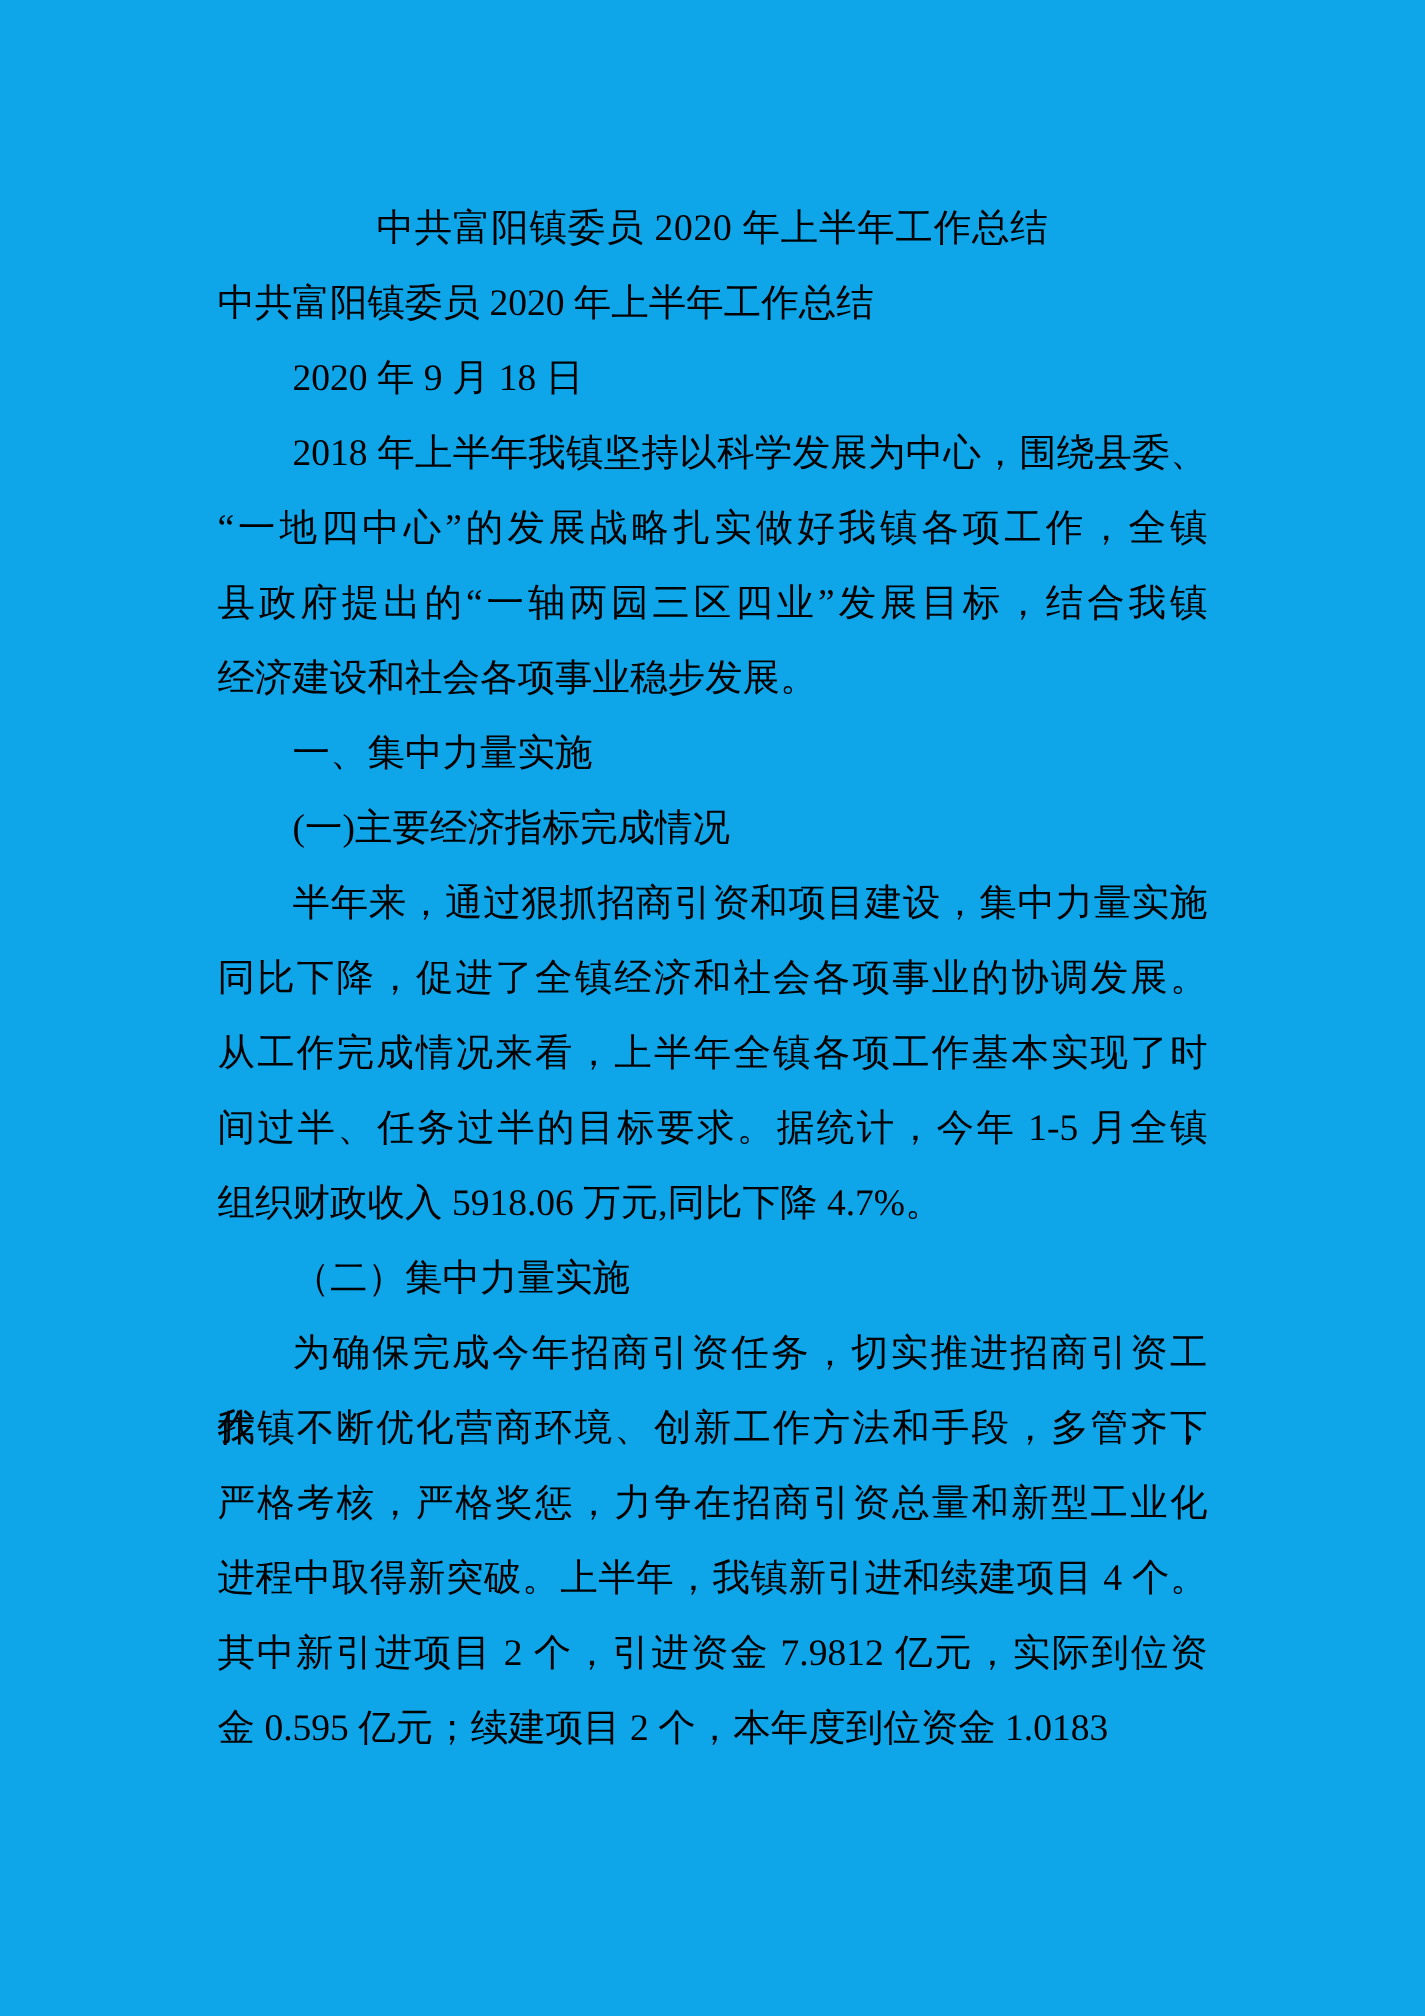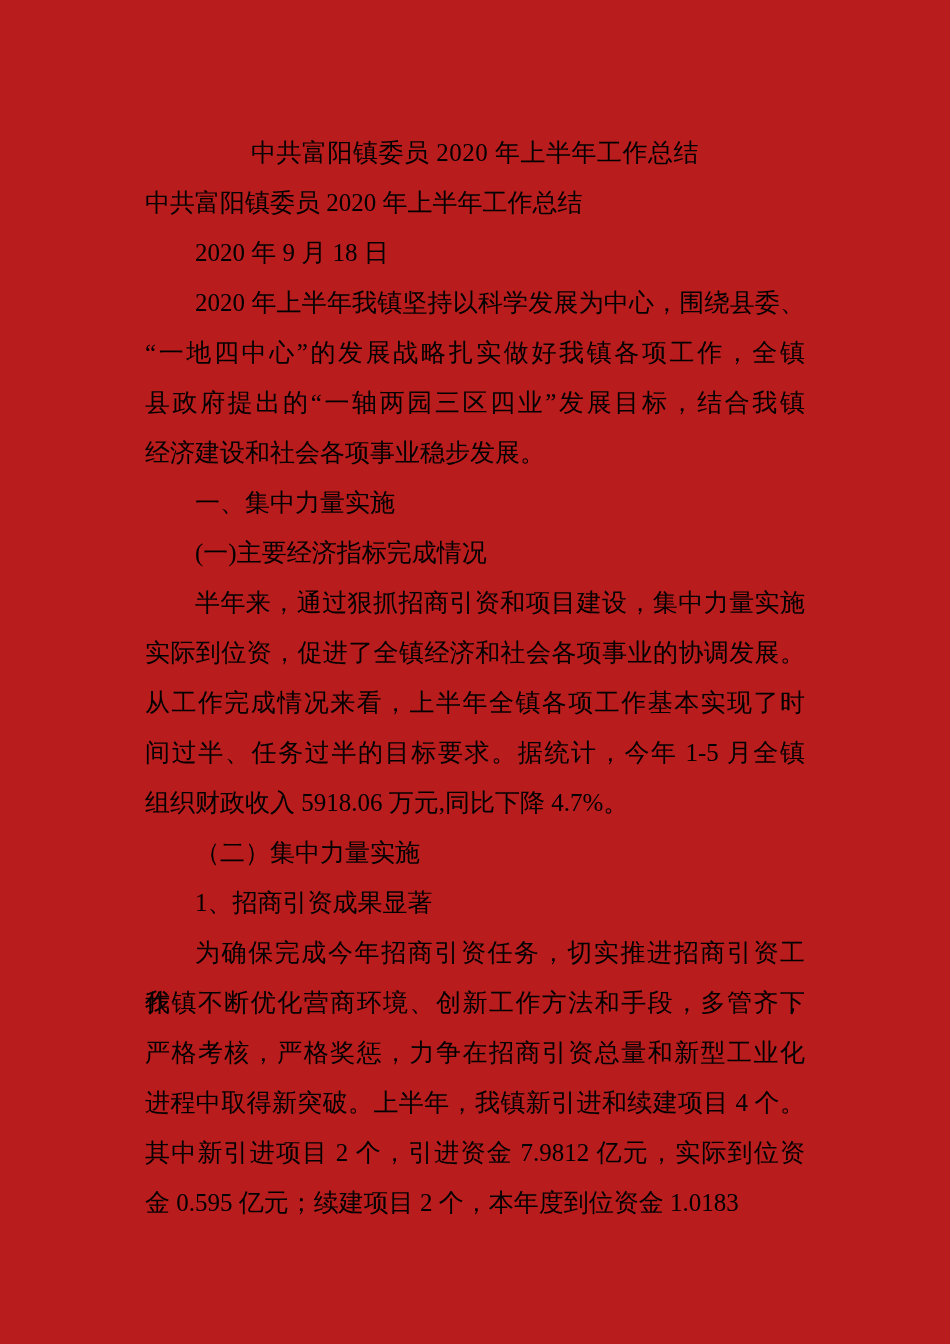--- a/index.html
+++ b/index.html
@@ -4,21 +4,21 @@
 <style>
   html, body {
     margin: 0;
     padding: 0;
     background: #ffffff;
   }
   .page {
     position: relative;
     width: 950px;
     height: 1344px;
-    background: #b91c1c;
+    background: #0ea5e9;
     color: #000000;
     font-family: "Liberation Serif", "DejaVu Serif", serif;
     overflow: hidden;
   }
   .content {
     position: absolute;
     left: 145px;
     top: 128px;
     width: 660px;
   }
@@ -55,36 +55,35 @@
 </head>
 <body>
 
 <div class="page">
   <div class="content">
 
     <div class="line t-title">中共富阳镇委员 2020 年上半年工作总结</div>
     <div class="line t-left">中共富阳镇委员 2020 年上半年工作总结</div>
     <div class="line t-indent">2020 年 9 月 18 日</div>
 
-    <div class="line t-indent-just">2020 年上半年我镇坚持以科学发展为中心，围绕县委、</div>
+    <div class="line t-indent-just">2018 年上半年我镇坚持以科学发展为中心，围绕县委、</div>
     <div class="line t-just">“一地四中心”的发展战略扎实做好我镇各项工作，全镇</div>
     <div class="line t-just">县政府提出的“一轴两园三区四业”发展目标，结合我镇</div>
     <div class="line t-left">经济建设和社会各项事业稳步发展。</div>
 
     <div class="line t-indent">一、集中力量实施</div>
     <div class="line t-indent">(一)主要经济指标完成情况</div>
 
     <div class="line t-indent-just">半年来，通过狠抓招商引资和项目建设，集中力量实施</div>
-    <div class="line t-just">实际到位资，促进了全镇经济和社会各项事业的协调发展。</div>
+    <div class="line t-just">同比下降，促进了全镇经济和社会各项事业的协调发展。</div>
     <div class="line t-just">从工作完成情况来看，上半年全镇各项工作基本实现了时</div>
     <div class="line t-just">间过半、任务过半的目标要求。据统计，今年 1-5 月全镇</div>
     <div class="line t-left">组织财政收入 5918.06 万元,同比下降 4.7%。</div>
 
     <div class="line t-indent">（二）集中力量实施</div>
-    <div class="line t-indent">1、招商引资成果显著</div>
 
     <div class="line t-indent-just">为确保完成今年招商引资任务，切实推进招商引资工作，</div>
     <div class="line t-just">我镇不断优化营商环境、创新工作方法和手段，多管齐下</div>
     <div class="line t-just">严格考核，严格奖惩，力争在招商引资总量和新型工业化</div>
     <div class="line t-just">进程中取得新突破。上半年，我镇新引进和续建项目 4 个。</div>
     <div class="line t-just">其中新引进项目 2 个，引进资金 7.9812 亿元，实际到位资</div>
     <div class="line t-left">金 0.595 亿元；续建项目 2 个，本年度到位资金 1.0183</div>
 
   </div>
 </div>

